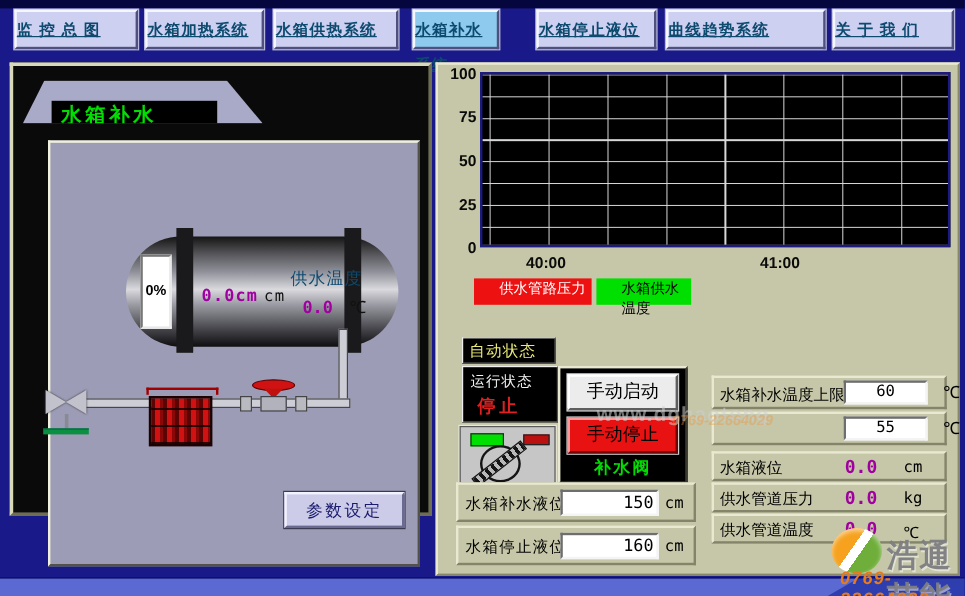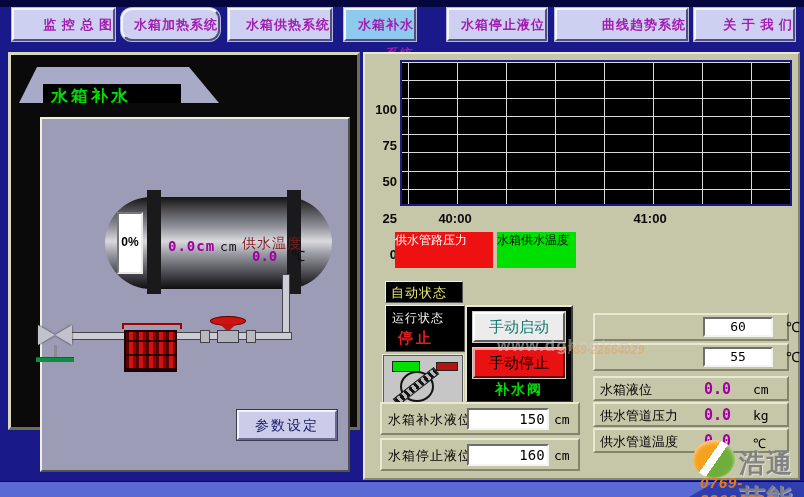--- a/index.html
+++ b/index.html
@@ -8,28 +8,29 @@
     position:relative; overflow:hidden;
     background:#191989;
     font-family:"Liberation Sans", sans-serif;
     color:#000;
   }
   .abs { position:absolute; }
 
   
   .topstrip { left:0; top:0; width:804px; height:7px; background:#06063e; }
   .tab {
-    top:8px; height:33px; background:#ced0f2; color:#a21caf;
+    top:8px; height:33px; background:#ced0f2; color:#0c4a6e;
     font-size:13px; font-weight:bold; letter-spacing:1px;
-    text-align:right; line-height:29px; cursor:pointer;
+    text-align:left; line-height:29px; cursor:pointer;
     border:2px solid; border-color:#f6f6ff #50507e #50507e #f6f6ff;
     box-shadow:0 0 0 1px #b8b8dc;
+    text-decoration:underline;
   }
   .tab.active { background:#8ec9ee; }
-  .t1{left:12px;width:103px;} .t2{left:121px;width:99px;border-radius:11px;} .t3{left:228px;width:104px;}
+  .t1{left:12px;width:103px;} .t2{left:121px;width:99px;} .t3{left:228px;width:104px;}
   .t4{left:344px;width:72px;} .t5{left:447px;width:100px;} .t6{left:555px;width:133px;}
   .t7{left:694px;width:101px;}
 
   
   .left-panel {
     left:8px; top:52px; width:352px; height:378px; background:#0a0a0a;
     border:3px solid; border-color:#d8d8ba #6e6e54 #6e6e54 #d8d8ba;
   }
   .title-trap {
     left:8px; top:12px; width:200px; height:36px; background:#a8aac8;
@@ -51,21 +52,21 @@
   .strap { top:71px; width:14px; height:104px; background:#1a1a1c; }
   .strap.s1{ left:105px; } .strap.s2{ left:245px; }
   .gauge {
     left:75px; top:93px; width:26px; height:62px; background:#fff;
     border:2px solid; border-color:#777 #e8e8e8 #e8e8e8 #777;
     font-size:12px; font-weight:bold; text-align:center; line-height:56px; color:#000;
   }
   .mag { color:#a000a0; font-weight:bold; font-family:"DejaVu Sans Mono", monospace; }
   .tank-level { left:126px; top:119px; font-size:14px; letter-spacing:1px; }
   .tank-level .blk { font-family:"DejaVu Sans Mono", monospace; font-size:13px; color:#111; }
-  .tank-temp-label { left:200px; top:116px; font-size:14px; color:#7f1d1d; letter-spacing:1px; }
+  .tank-temp-label { left:200px; top:105px; font-size:14px; color:#0c4a6e; letter-spacing:1px; }
   .tank-temp { left:210px; top:127px; font-size:14px; }
   .tank-temp .unit { font-size:14px; color:#111; margin-left:14px; }
 
   .pipe-h { left:24px; top:213px; width:226px; height:8px; background:#cdcdd6; border:1px solid #45454c; }
   .pipe-v { left:240px; top:155px; width:8px; height:66px; background:#cdcdd6; border:1px solid #45454c; }
 
   .tri-r { left:-4px; top:206px; width:0; height:0;
     border-top:10px solid transparent; border-bottom:10px solid transparent; border-left:17px solid #c2c2cc;
     filter:drop-shadow(0 0 1px #333); }
   .tri-l { left:13px; top:206px; width:0; height:0;
@@ -102,39 +103,39 @@
     border:2px solid; border-color:#e9e9d2 #87876b #87876b #e9e9d2;
   }
   .chart {
     left:35px; top:6px; width:392px; height:146px; background:#000;
     border:2px solid #1a1a80;
     background-image:
       repeating-linear-gradient(to right, #d8d8d8 0 1px, transparent 1px 49px),
       repeating-linear-gradient(to bottom, #d8d8d8 0 1px, transparent 1px 18.1px);
     background-position:6px 0;
   }
-  .ytick { left:2px; width:30px; text-align:right; font-size:13px; font-weight:bold; color:#0a0a0a;margin-top:48px; }
+  .ytick { left:2px; width:30px; text-align:right; font-size:13px; font-weight:bold; color:#0a0a0a; }
   .y0{top:0;} .y1{top:36px;} .y2{top:72px;} .y3{top:109px;} .y4{top:145px;}
   .xtick { top:157px; width:60px; text-align:center; font-size:13px; font-weight:bold; color:#0a0a0a; }
   .x0{left:60px;} .x1{left:255px;}
-  .legend { top:178px; height:36px; font-size:12px; line-height:17px; padding-left:0; }
+  .legend { top:178px; height:22px; font-size:12px; line-height:17px; padding-left:21px; }
   .lg-red { left:30px; width:98px; background:#ee1111; color:#fff; }
   .lg-green { left:132px; width:79px; background:#00e000; color:#000; }
 
   .auto-status { left:20px; top:227px; width:78px; height:22px; background:#000;
     color:#e8e87a; font-size:13px; line-height:21px; padding-left:5px; letter-spacing:1px;
     border:1px solid; border-color:#eee #555 #555 #eee; }
   .run-box { left:20px; top:251px; width:80px; height:47px; background:#000;
     border:1px solid; border-color:#eee #555 #555 #eee; }
   .run-label { left:6px; top:4px; color:#f2f2f2; font-size:12px; letter-spacing:1px; }
   .run-value { left:12px; top:23px; color:#e02020; font-size:15px; font-weight:bold; letter-spacing:3px; }
 
   .btn-panel { left:100px; top:251px; width:108px; height:98px; background:#000;
     border:2px solid; border-color:#e8e8d0 #3a3a30 #3a3a30 #e8e8d0; }
-  .btn-start { left:6px; top:5px; width:92px; height:30px; background:#ececec; color:#0f766e;
+  .btn-start { left:6px; top:5px; width:92px; height:30px; background:#ececec; color:#000000;
     font-size:15px; text-align:center; line-height:26px; cursor:pointer;
     border:2px solid; border-color:#fff #5e5e5e #5e5e5e #fff; box-shadow:0 0 0 1px #cfcfcf; }
   .btn-stop { left:6px; top:41px; width:92px; height:30px; background:#e81212; color:#000;
     font-size:15px; text-align:center; line-height:26px; cursor:pointer;
     border:2px solid; border-color:#ff9a9a #6e0000 #6e0000 #ff9a9a; box-shadow:0 0 0 1px #cfcfcf; }
   .valve-name { left:0; top:74px; width:104px; text-align:center; color:#00dd00;
     font-size:14px; font-weight:bold; letter-spacing:2px; }
 
   .valve-ind { left:18px; top:301px; width:80px; height:48px; background:#c6c6c6;
     border:1px solid #5a5a5a; box-shadow:0 0 0 1px #e8e8d8; }
@@ -272,20 +273,21 @@
     <div class="abs lvl-input">150</div>
     <div class="abs lvl-unit">cm</div>
   </div>
   <div class="abs lvl-row r2">
     <div class="abs lvl-label">水箱停止液位</div>
     <div class="abs lvl-input">160</div>
     <div class="abs lvl-unit">cm</div>
   </div>
 
   <div class="abs set-row sA">
+    <div class="abs set-label">水箱补水温度上限</div>
     <div class="abs set-input">60</div>
   </div>
   <div class="abs unit-out uA">℃</div>
   <div class="abs set-row sB">
     <div class="abs set-input">55</div>
   </div>
   <div class="abs unit-out uB">℃</div>
 
   <div class="abs read-row rA">
     <div class="abs read-label">水箱液位</div>

